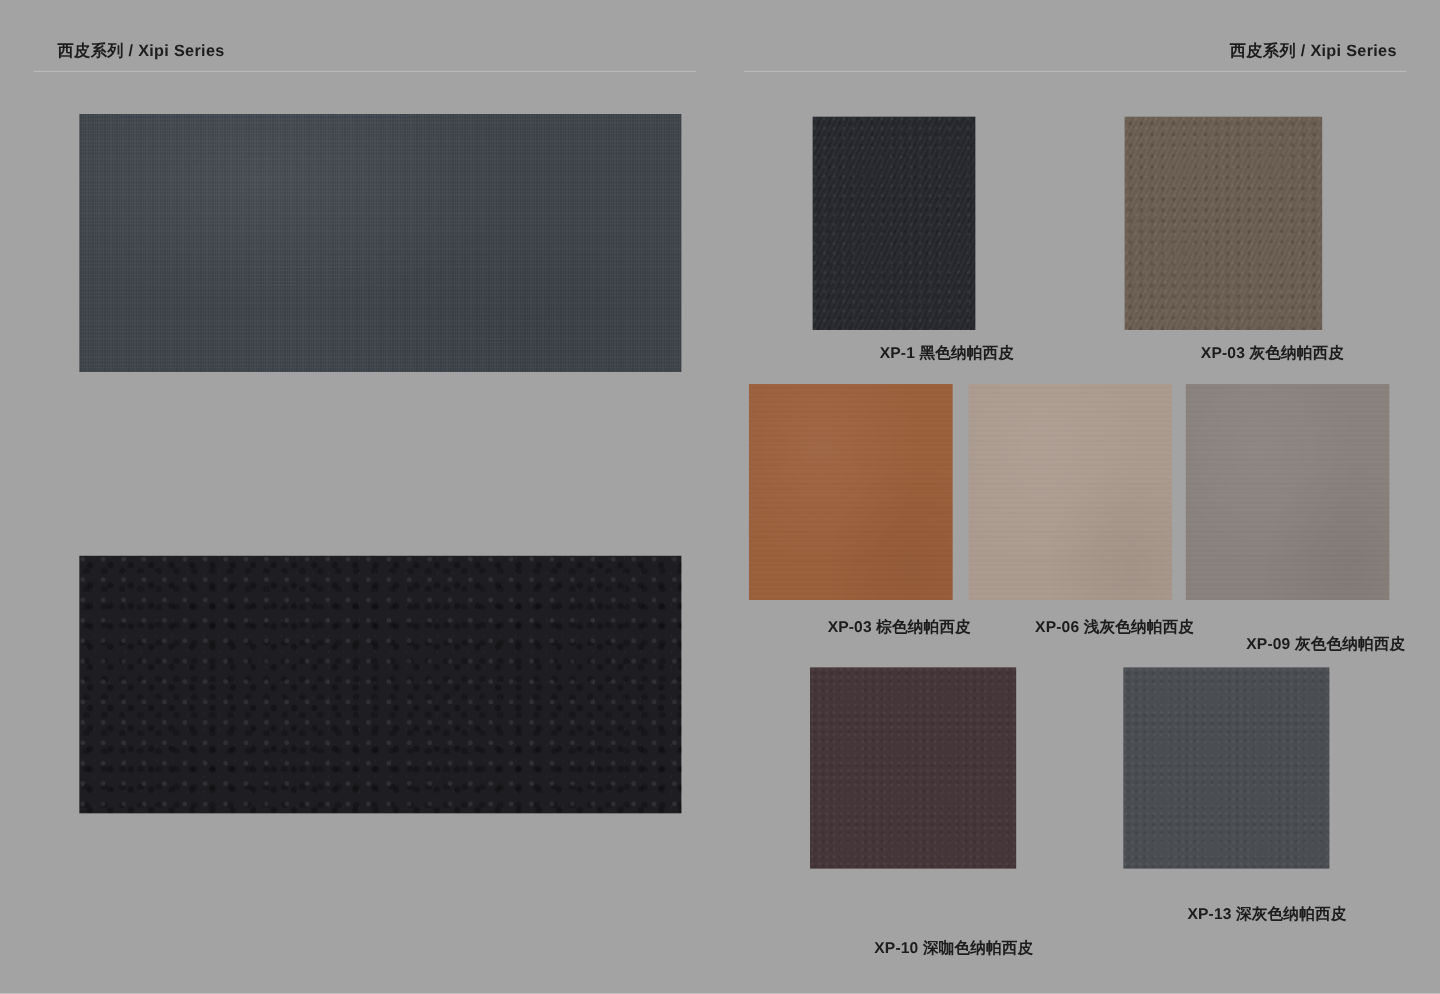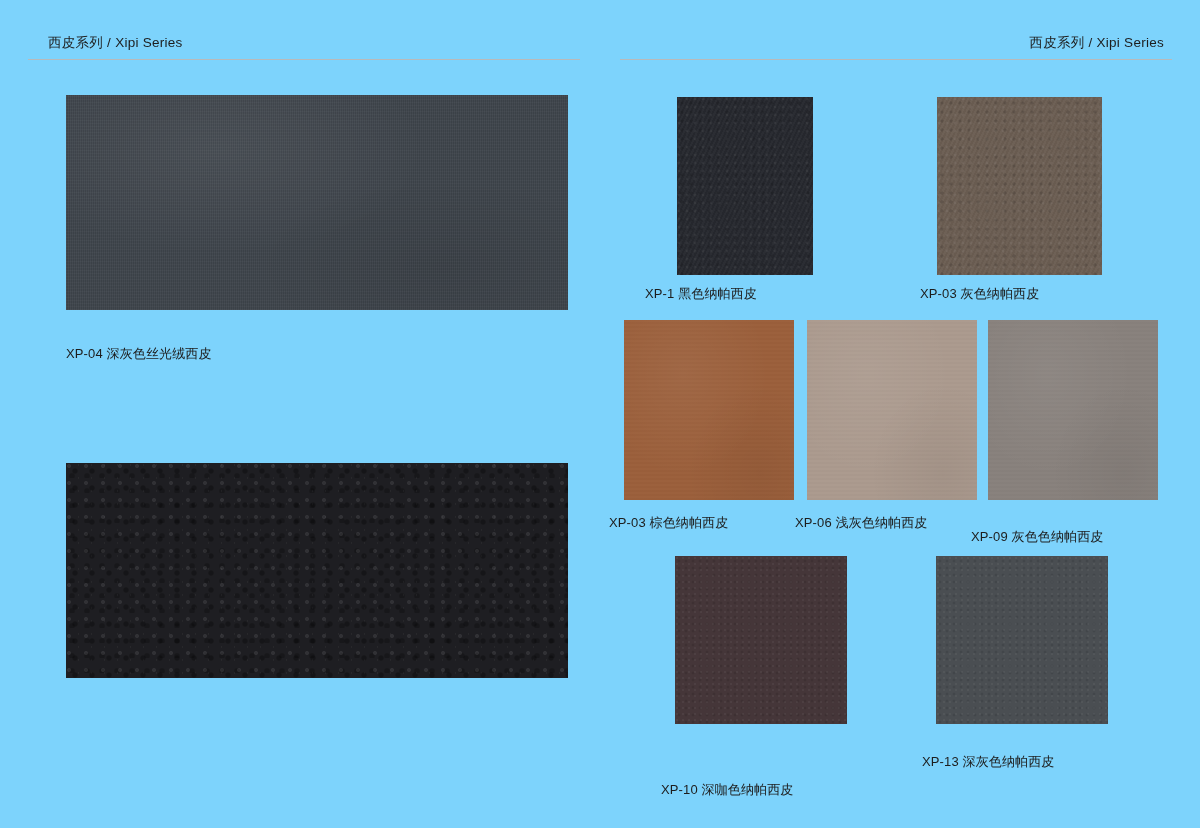--- a/index.html
+++ b/index.html
@@ -13,21 +13,22 @@
     height: 828px;
     font-family: "Liberation Sans", "DejaVu Sans", sans-serif;
     color: #1a1a1a;
     -webkit-font-smoothing: antialiased;
     overflow: hidden;
   }
   .page {
     position: relative;
     width: 1200px;
     height: 828px;
-    background: #7dd3fc;
+    background: #a3a3a3;
+    font-weight: bold;
   }
 
   
   .page-header {
     position: absolute;
     font-size: 13.5px;
     letter-spacing: 0.02em;
     color: #1d1d1d;
     white-space: nowrap;
   }
@@ -60,21 +61,21 @@
     height: 100%;
     position: relative;
     background-repeat: repeat;
   }
   .caption {
     position: absolute;
     font-size: 13px;
     letter-spacing: 0.01em;
     color: #1d1d1d;
     white-space: nowrap;
-    text-align: left;
+    text-align: right;
   }
 
   
   .tex-smooth .chip::after {
     content: "";
     position: absolute;
     inset: 0;
     background-image:
       repeating-linear-gradient(90deg, rgba(255,255,255,.035) 0 1px, rgba(0,0,0,.03) 1px 2px),
       repeating-linear-gradient(0deg, rgba(255,255,255,.025) 0 1px, rgba(0,0,0,.025) 1px 3px);
@@ -140,21 +141,20 @@
   </div>
 
   <div class="page-header header-right">
     <span class="label">西皮系列 / Xipi Series</span>
     <span class="rule"></span>
   </div>
 
   <div class="swatch tex-smooth" style="left:66px; top:95px; width:502px; height:215px;">
     <div class="chip" style="background-color:#3e444b;"></div>
   </div>
-  <div class="caption" style="left:66px; top:345px; width:502px;">XP-04 深灰色丝光绒西皮</div>
 
   <div class="swatch tex-pebble" style="left:66px; top:463px; width:502px; height:215px;">
     <div class="chip" style="background-color:#1e1e22;"></div>
   </div>
 
   <div class="swatch tex-grain" style="left:677px; top:97px; width:136px; height:178px;">
     <div class="chip" style="background-color:#26282e;"></div>
   </div>
   <div class="caption" style="left:645px; top:285px; width:200px;">XP-1 黑色纳帕西皮</div>
 

